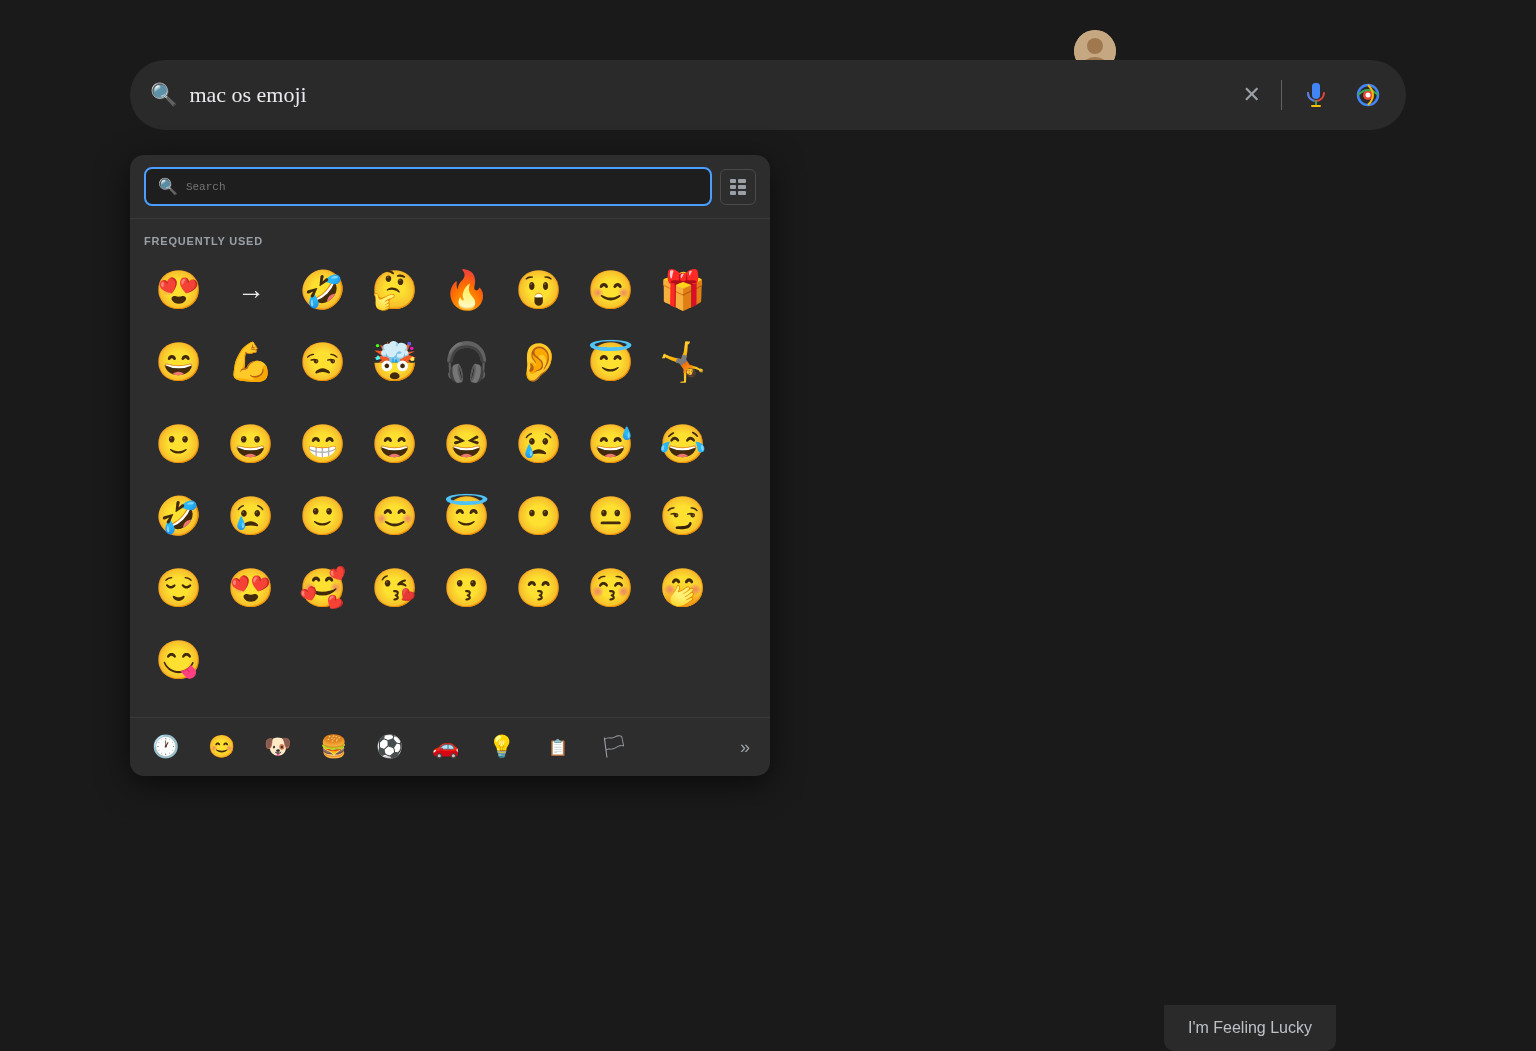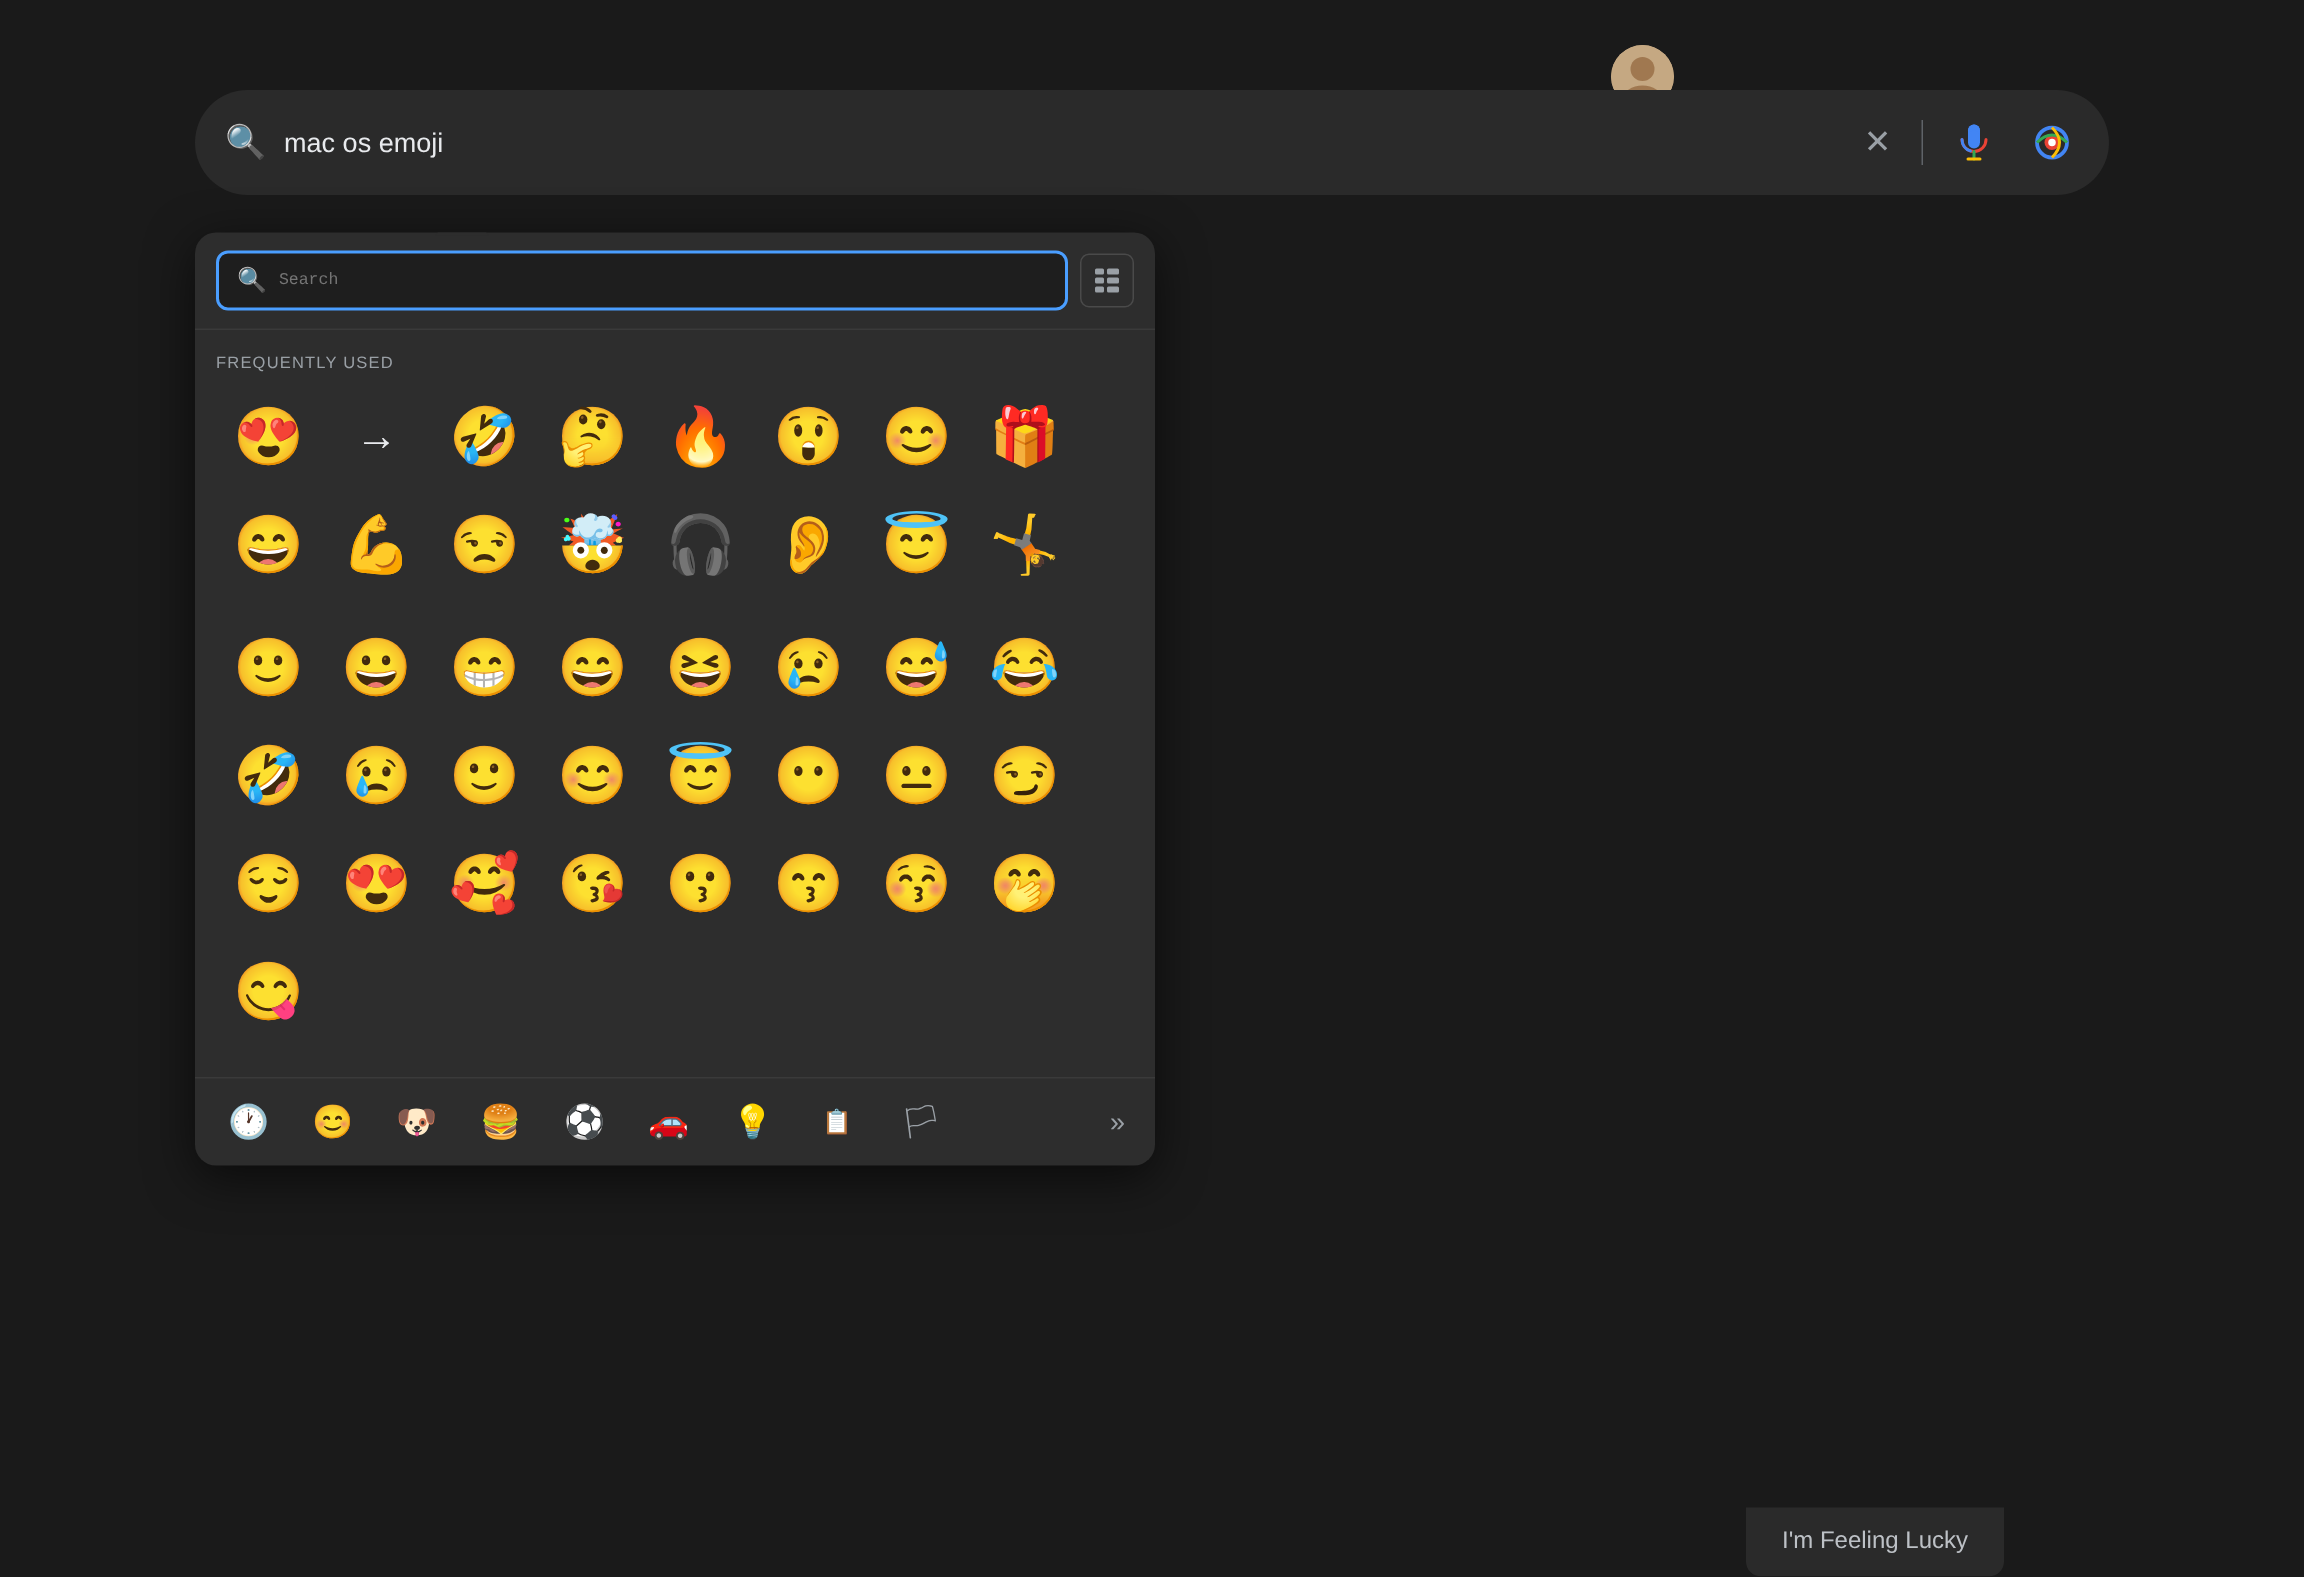--- a/index.html
+++ b/index.html
@@ -33,22 +33,23 @@
       font-size: 22px;
       flex-shrink: 0;
     }
 
     .search-text-input {
       flex: 1;
       background: transparent;
       border: none;
       outline: none;
       color: #e8eaed;
-      font-size: 18px;
+      font-size: 22px;
       caret-color: #e8eaed;
+      font-family: Liberation Serif, serif;
     }
 
     .search-bar-right {
       display: flex;
       align-items: center;
       gap: 16px;
     }
 
     .x-button {
       color: #9aa0a6;
@@ -155,21 +156,21 @@
     }
 
     .picker-content {
       padding: 10px 14px;
       max-height: 620px;
       overflow-y: auto;
     }
 
     .section-title {
       font-size: 11px;
-      font-weight: 400;
+      font-weight: 700;
       color: #9aa0a6;
       letter-spacing: 0.8px;
       text-transform: uppercase;
       margin-bottom: 8px;
       margin-top: 6px;
     }
 
     .emoji-grid {
       display: flex;
       flex-wrap: wrap;

